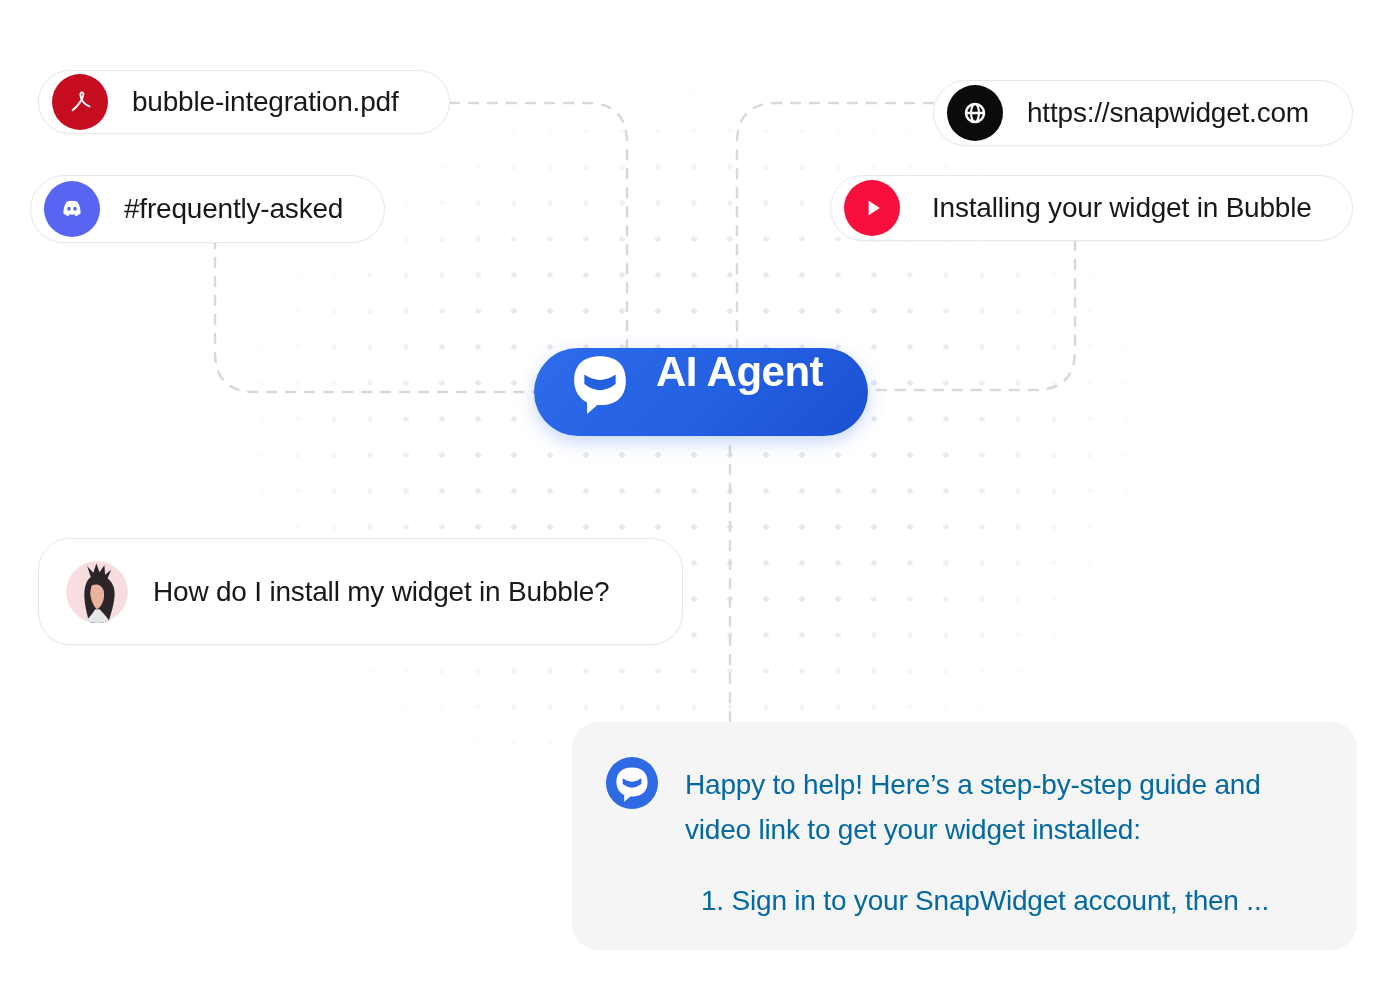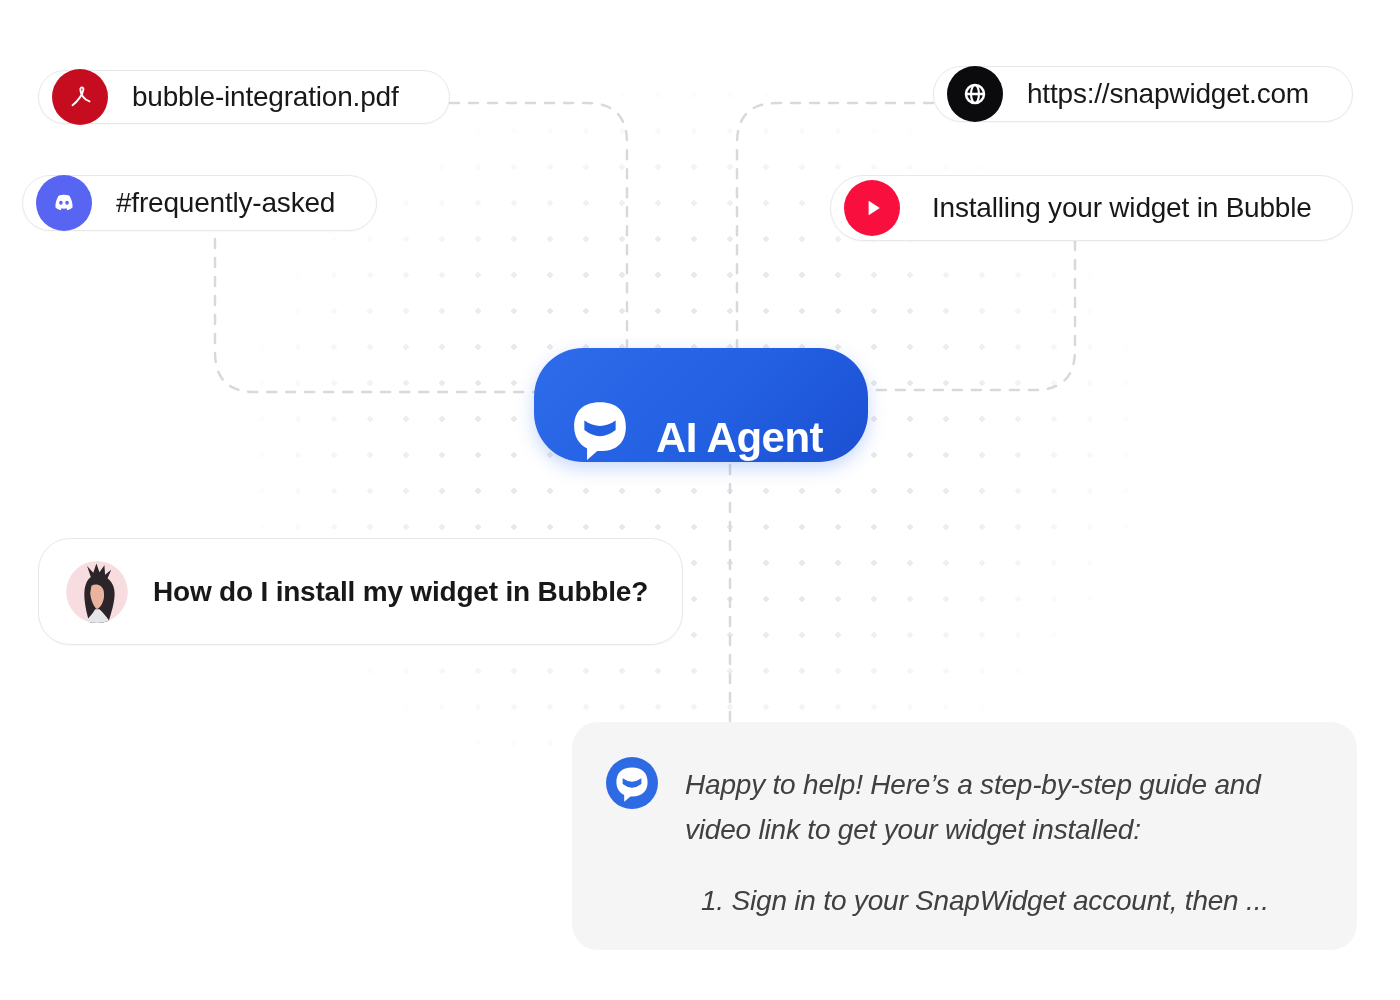--- a/index.html
+++ b/index.html
@@ -22,52 +22,52 @@
     position:absolute;z-index:2;display:flex;align-items:center;
     background:#fff;border:1.5px solid #e8e8ea;border-radius:999px;
     box-shadow:0 1px 2px rgba(0,0,0,.03);box-sizing:border-box;
   }
   .pill .badge{
     width:56px;height:56px;border-radius:50%;flex:0 0 auto;margin-left:13px;
     display:flex;align-items:center;justify-content:center;
   }
   .pill .label{margin-left:24px;font-size:28px;font-weight:500;letter-spacing:-.2px;white-space:nowrap;}
 
-  .pill-pdf{left:38px;top:70px;width:412px;height:54px;}
-  .pill-discord{left:22px;top:175px;width:355px;height:56px;}
-  .pill-globe{left:933px;top:66px;width:420px;height:56px;}
+  .pill-pdf{left:38px;top:70px;width:412px;height:64px;}
+  .pill-discord{left:30px;top:175px;width:355px;height:68px;}
+  .pill-globe{left:933px;top:80px;width:420px;height:66px;}
   .pill-video{left:830px;top:175px;width:523px;height:66px;gap:8px;}
 
   .badge-pdf{background:#c60d20;}
   .badge-discord{background:#5865f2;}
   .badge-globe{background:#0b0b0d;}
   .badge-video{background:#f90f3e;}
 
   .agent-pill{
-    position:absolute;z-index:3;left:534px;top:348px;width:334px;height:114px;border-radius:49px;
+    position:absolute;z-index:3;left:534px;top:348px;width:334px;height:88px;border-radius:49px;
     background:linear-gradient(135deg,#2f6ceb 0%,#2360e2 55%,#1c4fd2 100%);
-    display:flex;align-items:flex-end;box-shadow:0 6px 18px rgba(37,99,235,.25);
+    display:flex;align-items:flex-start;box-shadow:0 6px 18px rgba(37,99,235,.25);
   }
   .agent-pill .agent-icon{width:68px;height:68px;margin-left:32px;flex:0 0 auto;}
   .agent-pill .agent-label{margin-left:22px;color:#fff;font-size:42px;font-weight:700;letter-spacing:-.5px;}
 
   .question-pill{
     position:absolute;z-index:2;left:38px;top:538px;width:645px;height:107px;
     background:#fff;border:1.5px solid #e8e8ea;border-radius:32px;
     display:flex;align-items:center;box-sizing:border-box;box-shadow:0 1px 2px rgba(0,0,0,.03);
   }
   .question-pill .avatar{width:62px;height:62px;border-radius:50%;overflow:hidden;margin-left:27px;flex:0 0 auto;}
-  .question-pill .q-text{margin-left:25px;font-size:28px;font-weight:700;letter-spacing:-.2px;white-space:nowrap;}
+  .question-pill .q-text{margin-left:25px;font-size:28px;font-weight:400;letter-spacing:-.2px;white-space:nowrap;}
 
   .answer-box{
     position:absolute;z-index:2;left:572px;top:722px;width:785px;height:228px;
     background:#f5f5f6;border-radius:26px;box-sizing:border-box;
   }
   .answer-box .a-icon{position:absolute;left:34px;top:35px;width:52px;height:52px;}
-  .answer-box .a-text{position:absolute;left:113px;top:40px;width:644px;font-size:28px;line-height:45px;font-weight:500;letter-spacing:-.2px;color:#404040;font-style:italic;}
+  .answer-box .a-text{position:absolute;left:113px;top:40px;width:644px;font-size:28px;line-height:45px;font-weight:500;letter-spacing:-.2px;color:#0369a1;}
   .answer-box .a-text p{margin:0;}
   .answer-box .a-text p + p{margin-top:26px;margin-left:16px;}
 </style>
 </head>
 <body>
 
 <div class="canvas">
 
   <div class="dot-grid"></div>
 

